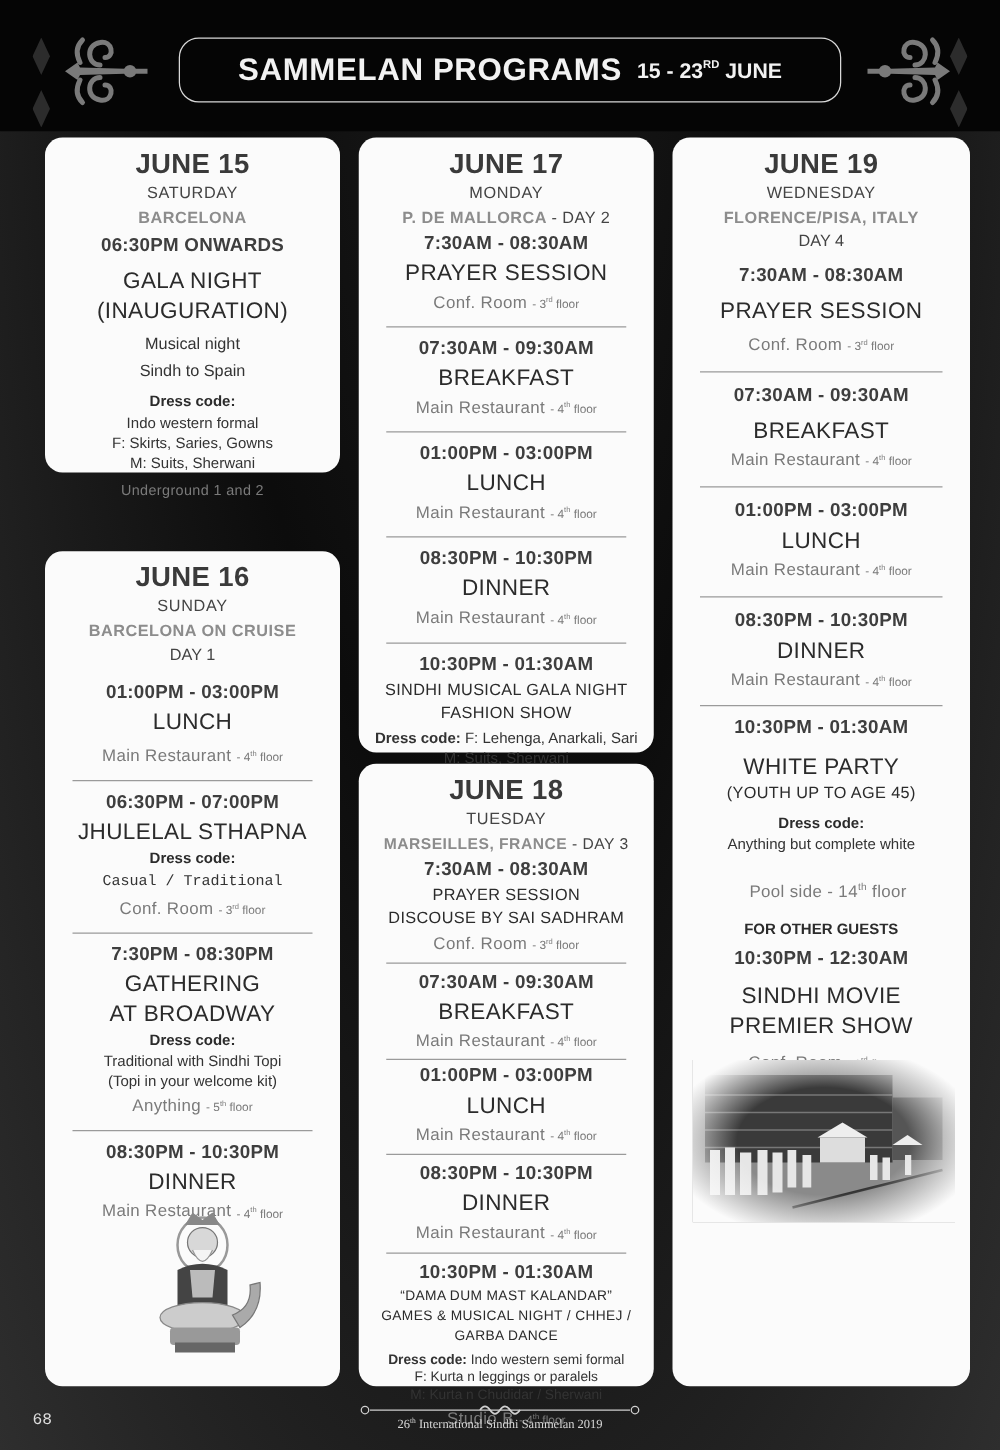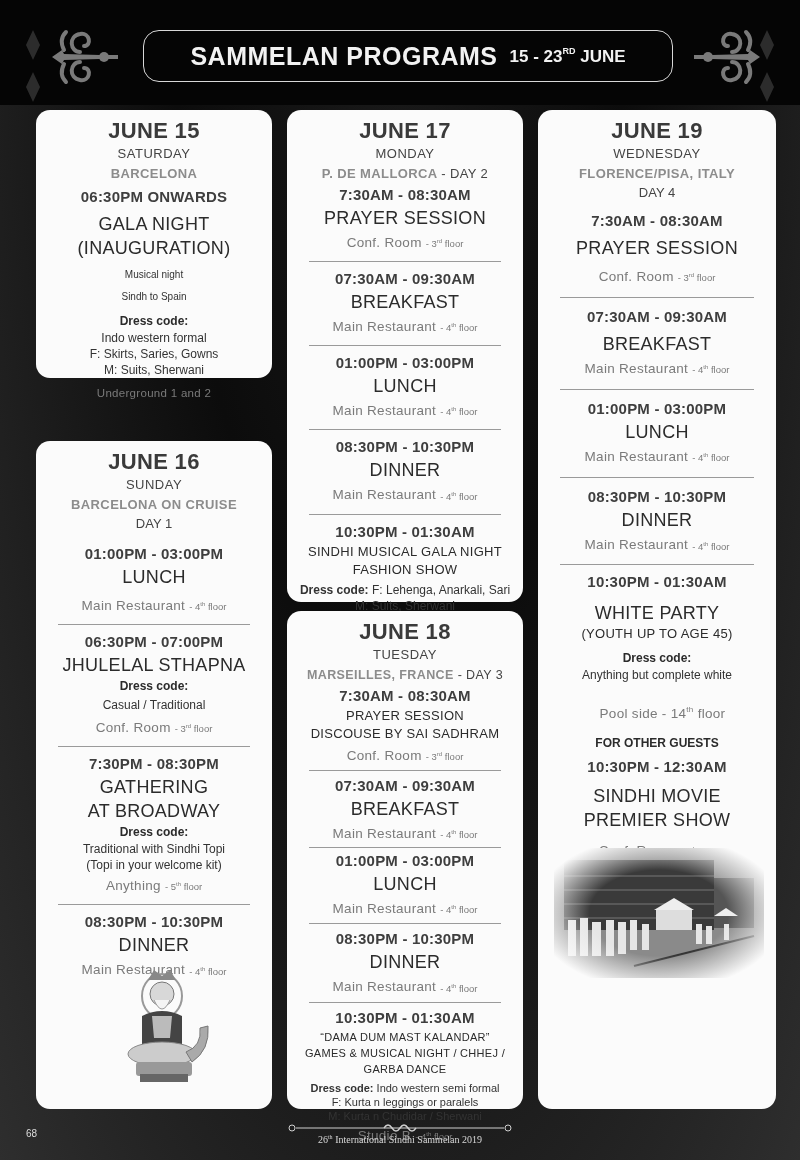--- a/index.html
+++ b/index.html
@@ -46,28 +46,28 @@
   .dayline { font-size: 13px; color: #444; line-height: 18px; }
   .time { font-size: 15px; font-weight: bold; color: #3e3e3e; line-height: 22px; letter-spacing: 0.2px; }
   .event { font-size: 18px; font-weight: normal; color: #2b2b2b; line-height: 24px; letter-spacing: 0.3px; text-align: center; }
   .event.sm { font-size: 13px; line-height: 18px; }
   .event.xs { font-size: 11px; line-height: 16px; }
   .venue { font-size: 13.5px; color: #7a7a7a; line-height: 22px; letter-spacing: 0.3px; }
   .venue .fl { font-size: 9.5px; color: #7a7a7a; letter-spacing: 0; }
   .venue .fl sup { font-size: 6px; }
   .dress-label { font-size: 12px; font-weight: bold; color: #2b2b2b; line-height: 18px; }
   .dress { font-size: 12px; color: #333; line-height: 16px; }
-  .note { font-size: 10px; color: #333; line-height: 22px; }
+  .note { font-size: 13px; color: #333; line-height: 22px; }
   .sep { height: 1px; background: #9a9a9a; margin: 6px 22px; }
   .gap4 { height: 4px; } .gap6 { height: 6px; } .gap8 { height: 8px; } .gap10 { height: 10px; }
 
   .idol { position: absolute; left: 80px; bottom: 18px; width: 100px; height: 125px; }
 
   
-  .footer-page { position: absolute; left: 26px; top: 1128px; color: #ddd; font-family: Liberation Sans, sans-serif; font-size: 10px; }
+  .footer-page { position: absolute; left: 26px; top: 1128px; color: #ddd; font-family: Liberation Mono, monospace; font-size: 13px; }
   .footer-text { position: absolute; left: 0; width: 800px; top: 1134px; text-align: center; color: #d8d8d8; font-family: "Liberation Serif", serif; font-size: 10px; }
   .footer-text sup { font-size: 6px; }
   .footer-orn { position: absolute; left: 284px; top: 1122px; width: 232px; height: 12px; }
 </style>
 </head>
 <body>
 
 <div class="page">
 
   <div class="header">
@@ -131,21 +131,21 @@
     <div class="location">BARCELONA ON CRUISE</div>
     <div class="dayline">DAY 1</div>
     <div class="gap10"></div>
     <div class="time">01:00PM - 03:00PM</div>
     <div class="event">LUNCH</div>
     <div class="venue" style="margin-top:4px;"><span>Main Restaurant</span> <span class="fl">- <span>4</span><sup>th</sup> <span>floor</span></span></div>
     <div class="sep"></div>
     <div class="time">06:30PM - 07:00PM</div>
     <div class="event">JHULELAL STHAPNA</div>
     <div class="dress-label">Dress code:</div>
-    <div class="dress" style="line-height:20px;">Casual / Traditional</div>
+    <div class="dress" style="line-height:20px;font-family:Liberation Mono, monospace;">Casual / Traditional</div>
     <div class="venue"><span>Conf. Room</span> <span class="fl">- <span>3</span><sup>rd</sup> <span>floor</span></span></div>
     <div class="sep"></div>
     <div class="time">7:30PM - 08:30PM</div>
     <div class="event">GATHERING</div>
     <div class="event">AT BROADWAY</div>
     <div class="dress-label">Dress code:</div>
     <div class="dress">Traditional with Sindhi Topi</div>
     <div class="dress">(Topi in your welcome kit)</div>
     <div class="venue"><span>Anything</span> <span class="fl">- <span>5</span><sup>th</sup> <span>floor</span></span></div>
     <div class="sep"></div>

